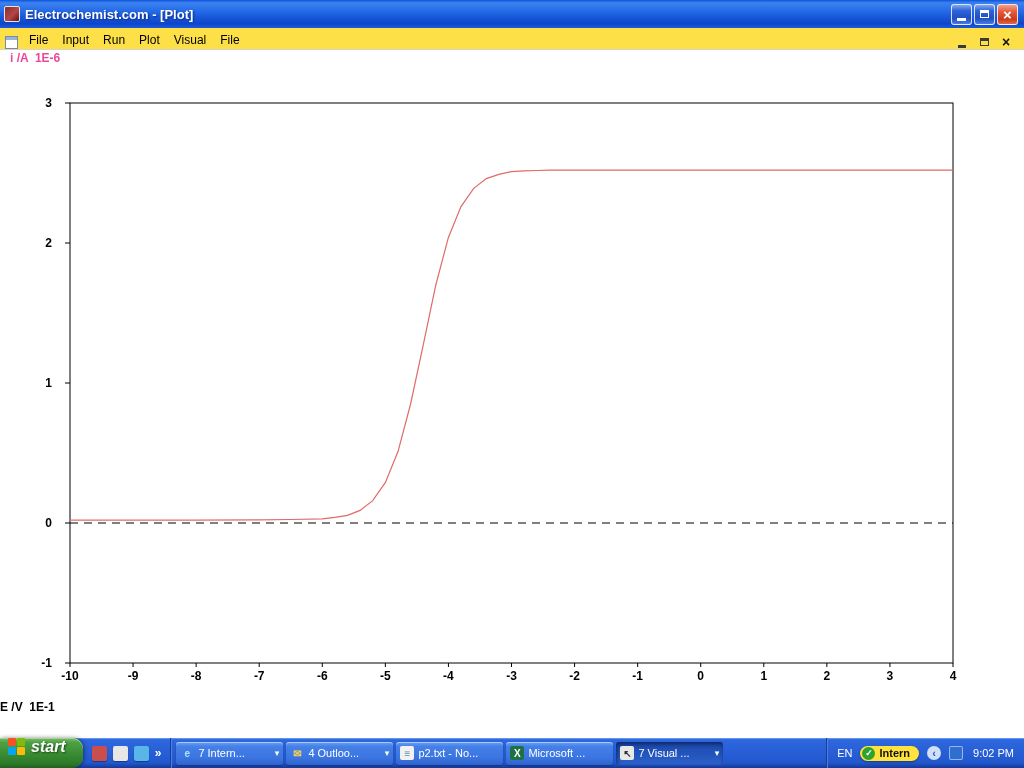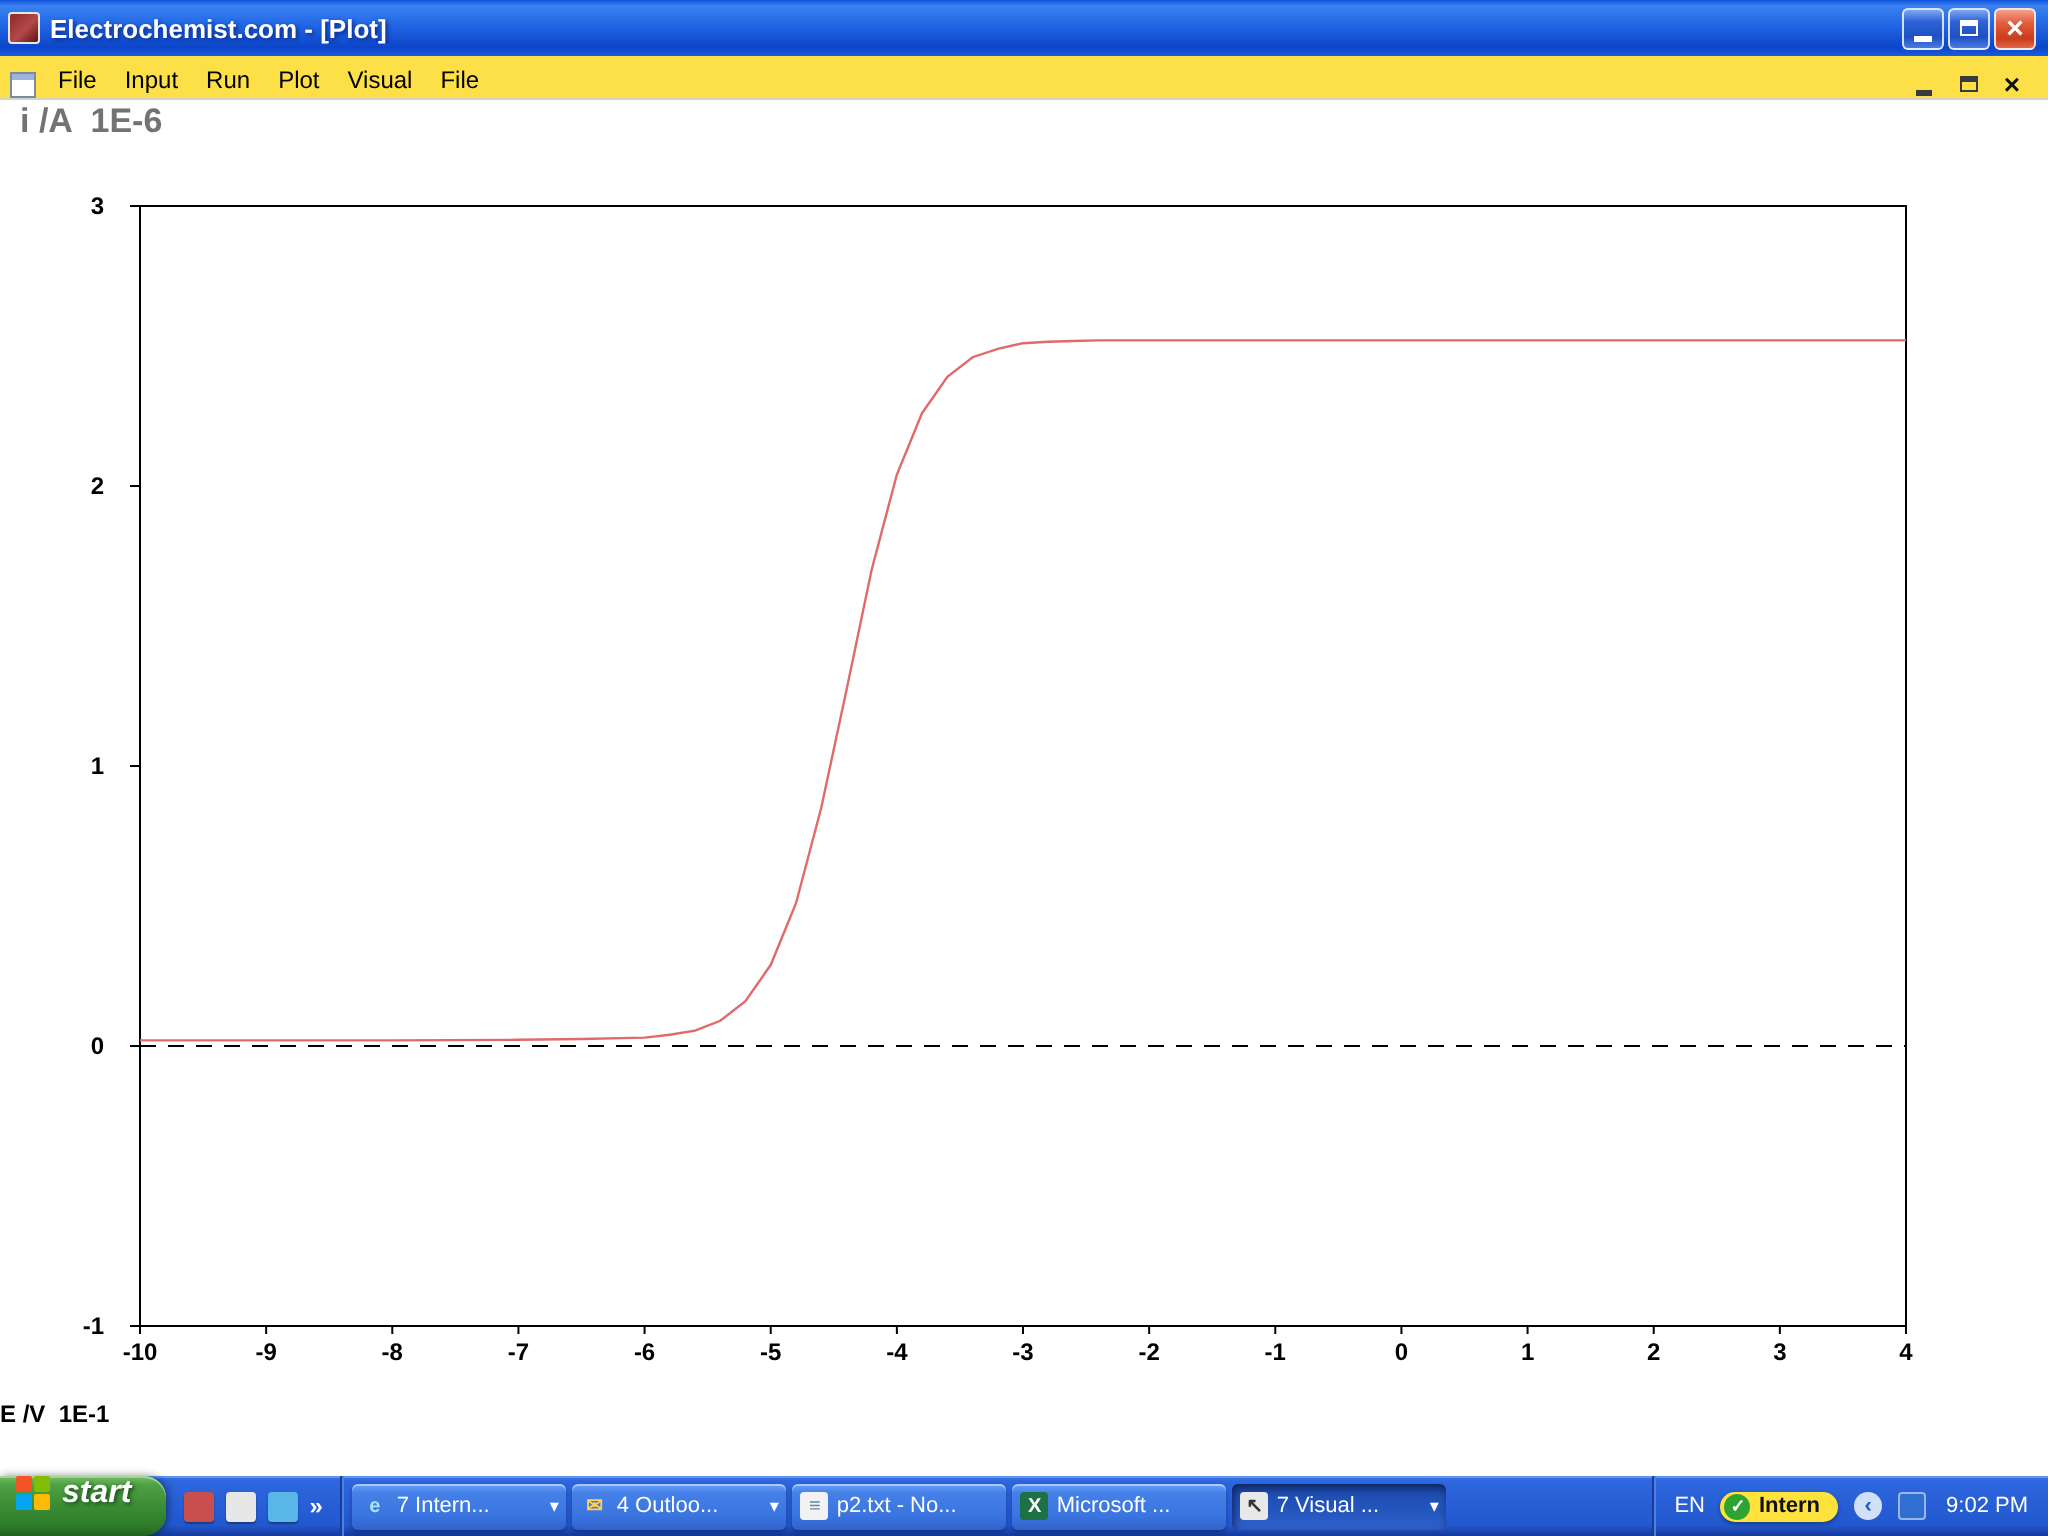--- a/index.html
+++ b/index.html
@@ -37,21 +37,21 @@
     box-shadow:inset 0 3px 0 #9db4d8; flex:none; }
   .menu-item { padding:2px 7px; font-size:12px; color:#000; }
   .mdi-controls { margin-left:auto; display:flex; gap:8px; align-items:center; padding-right:8px; }
   .mdi-btn { display:flex; align-items:center; justify-content:center; width:14px; height:14px; }
   .mdi-min { width:8px; height:3px; background:#3a3a3a; margin-top:8px; }
   .mdi-restore { width:9px; height:8px; border:1px solid #3a3a3a; border-top-width:3px; }
   .mdi-close { color:#111; font-weight:bold; font-size:14px; line-height:14px; }
 
   
   .content { position:absolute; top:50px; left:0; width:1024px; height:688px; background:#fff; }
-  .ylabel { position:absolute; left:10px; top:1px; font-size:17px; font-weight:bold; white-space:pre; color:#737373; }
+  .ylabel { position:absolute; left:10px; top:1px; font-size:12px; font-weight:bold; white-space:pre; color:#ec4899; }
   .xlabel { position:absolute; left:0; width:100%; top:650px; text-align:left; font-size:12px; font-weight:bold; white-space:pre; color:#000; }
   #chart-svg { position:absolute; inset:0; }
   #chart-svg text { font-family:"Liberation Sans", sans-serif; font-size:12px; font-weight:bold; fill:#000; }
 
   
   .taskbar {
     position:absolute; bottom:0; left:0; width:1024px; height:30px;
     background:linear-gradient(180deg,#3c78e8 0%,#2e66de 8%,#2258ce 82%,#15389a 100%);
     box-shadow:inset 0 1px 0 #5f94f0;
     display:flex; align-items:center;

